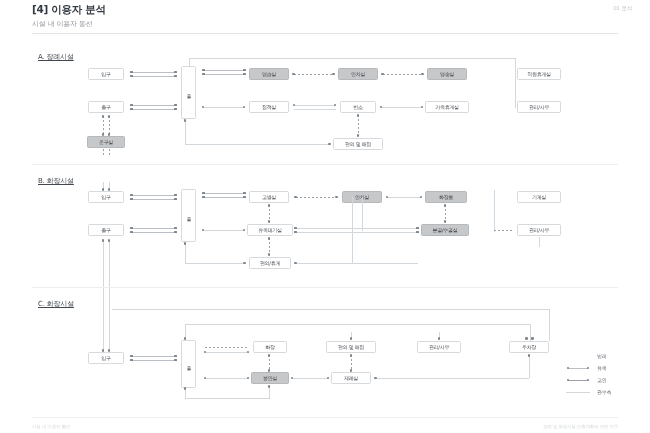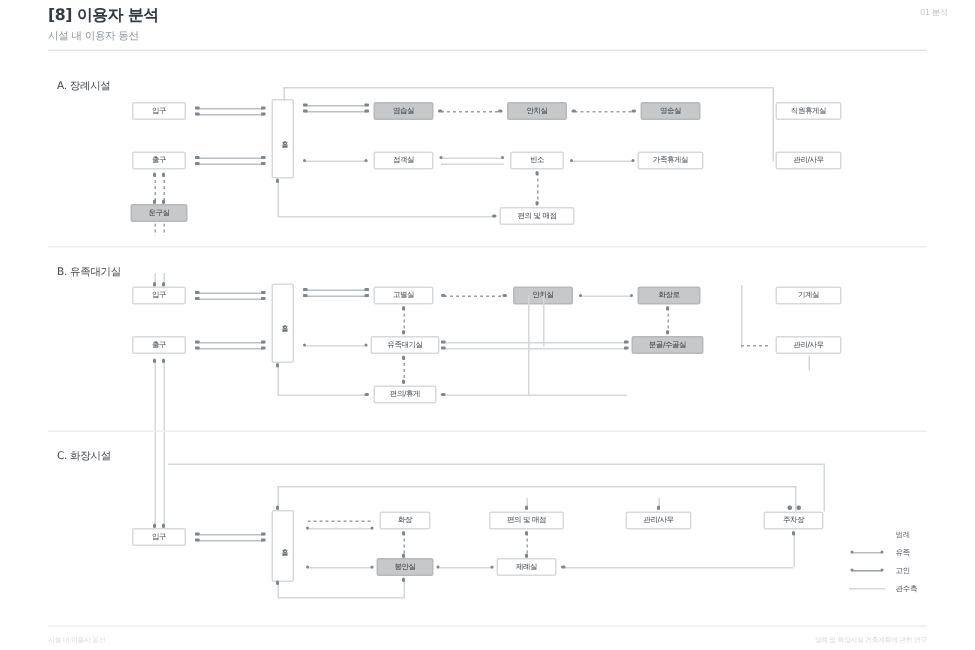--- a/index.html
+++ b/index.html
@@ -39,20 +39,21 @@
   .sec-rule {
     position: absolute; left: 32px;
     width: 586px; height: 1px; background: #eceef0;
   }
 
   
   .sec-label {
     position: absolute;
     font-size: 7px; color: #41474e; letter-spacing: -0.2px;
     white-space: nowrap;
+    text-decoration: underline;
   }
 
   
   .node {
     position: absolute;
     display: flex; align-items: center; justify-content: center;
     font-size: 5px; color: #3b4148; letter-spacing: -0.3px;
     white-space: nowrap;
     background: #ffffff;
     border: 1px solid #d6dadd;
@@ -121,21 +122,21 @@
   .ft-right {
     position: absolute; right: 32px; top: 424px;
     font-size: 4.5px; color: #d4d8db; letter-spacing: -0.2px;
   }
 </style>
 </head>
 <body>
 
 <div id="page">
 
-  <div class="hdr-title">[8] 이용자 분석</div>
+  <div class="hdr-title">[4] 이용자 분석</div>
   <div class="hdr-sub">시설 내 이용자 동선</div>
   <div class="hdr-right">01 분석</div>
   <div class="hdr-rule"></div>
 
   <div class="sec-label" style="left:38px; top:52px;">A. 장례시설</div>
 
   <div class="node" style="left:88px; top:68px; width:36px; height:12px;">입구</div>
   <div class="node" style="left:88px; top:101px; width:36px; height:12px;">출구</div>
   <div class="node filled" style="left:87px; top:136px; width:38px; height:12px;">운구실</div>
   <div class="node hall" style="left:181px; top:66px; width:15px; height:53px;">홀</div>
@@ -206,21 +207,21 @@
   <div class="ln h pale" style="left:185px; top:144px; width:145px;"></div>
   <div class="dot" style="left:183.7px; top:119px;"></div>
   <div class="dot" style="left:328px; top:142.7px;"></div>
 
   <div class="ln h pale" style="left:189px; top:58px; width:326px;"></div>
   <div class="ln v pale" style="left:189px; top:58px; height:9px;"></div>
   <div class="ln v pale" style="left:515px; top:58px; height:50px;"></div>
 
   <div class="sec-rule" style="top:164px;"></div>
 
-  <div class="sec-label" style="left:38px; top:176px;">B. 유족대기실</div>
+  <div class="sec-label" style="left:38px; top:176px;">B. 화장시설</div>
 
   <div class="node" style="left:88px; top:191px; width:36px; height:12px;">입구</div>
   <div class="node" style="left:88px; top:224px; width:36px; height:12px;">출구</div>
   <div class="node hall" style="left:181px; top:189px; width:15px; height:53px;">홀</div>
   <div class="node" style="left:249px; top:191px; width:40px; height:12px;">고별실</div>
   <div class="node" style="left:247px; top:224px; width:46px; height:12px;">유족대기실</div>
   <div class="node" style="left:249px; top:257px; width:42px; height:12px;">편의/휴게</div>
   <div class="node filled" style="left:342px; top:191px; width:40px; height:12px;">안치실</div>
   <div class="node filled" style="left:425px; top:191px; width:42px; height:12px;">화장로</div>
   <div class="node filled" style="left:421px; top:224px; width:48px; height:12px;">분골/수골실</div>

